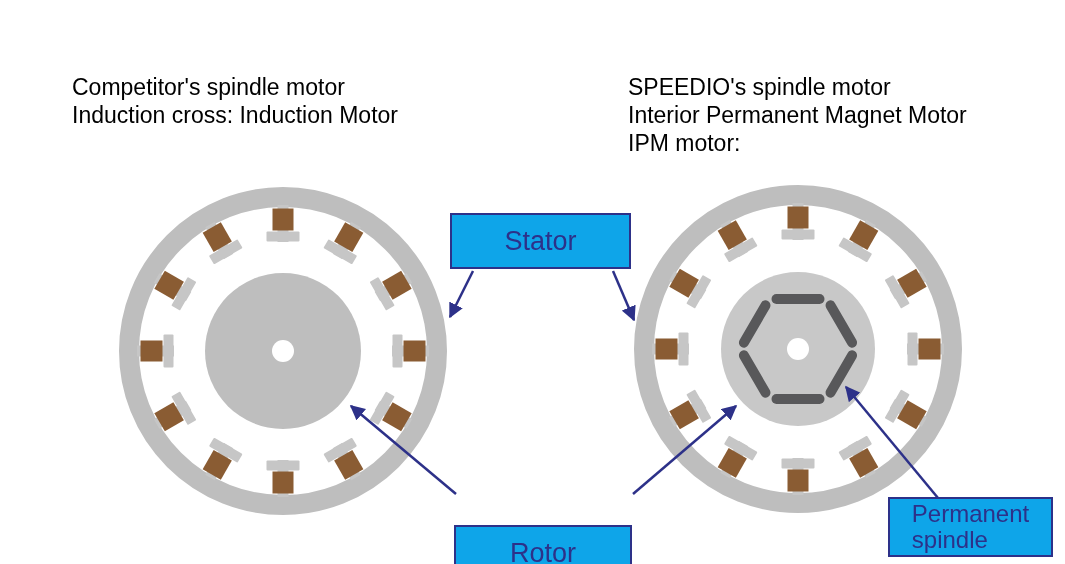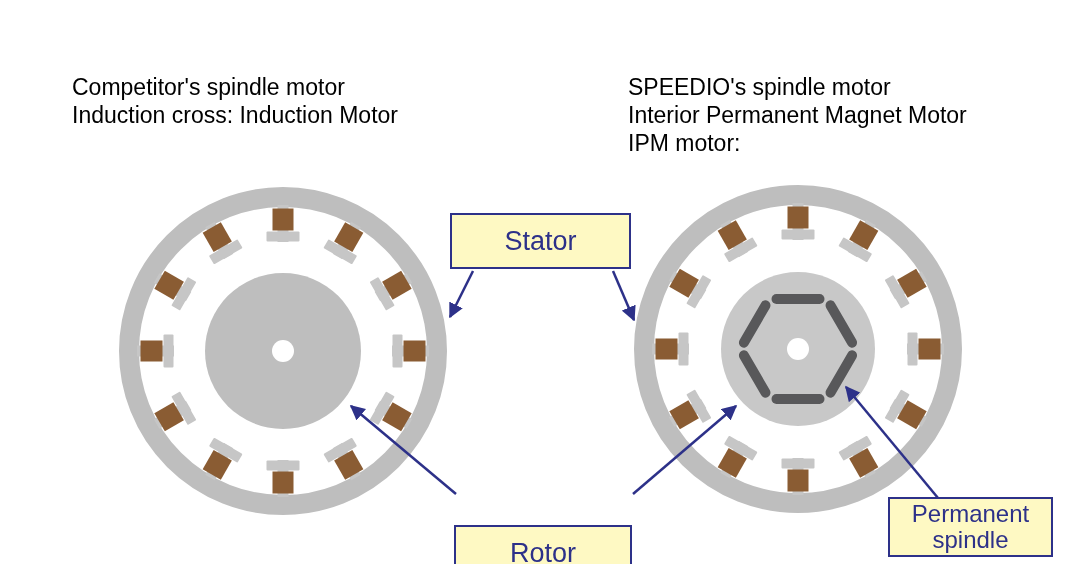--- a/index.html
+++ b/index.html
@@ -28,24 +28,23 @@
   .heading-left{left:72px;top:73px;}
   .heading-right{left:584px;top:73px;margin-left:44px;}
   .heading .bold{font-weight:normal;}
   .diagram{
     position:absolute;left:0;top:0;width:1065px;height:564px;
   }
   .callout{
     position:absolute;
     box-sizing:border-box;
     border:2px solid var(--label-blue,#2d3189);
-    background:#fef9c3;
+    background:#0ea5e9;
     color:var(--label-blue,#2d3189);
     display:flex;align-items:center;justify-content:center;
-    text-align:center;
   }
   .callout-stator{left:450px;top:213px;width:181px;height:56px;font-size:27px;}
   .callout-rotor{left:454px;top:493px;width:178px;height:56px;font-size:27px;margin-top:32px;}
   .callout-magnet{left:888px;top:497px;width:165px;height:60px;font-size:24px;line-height:26px;}
   .callout .two-line{display:block;}
 </style>
 </head>
 <body>
 
 <div class="page">

